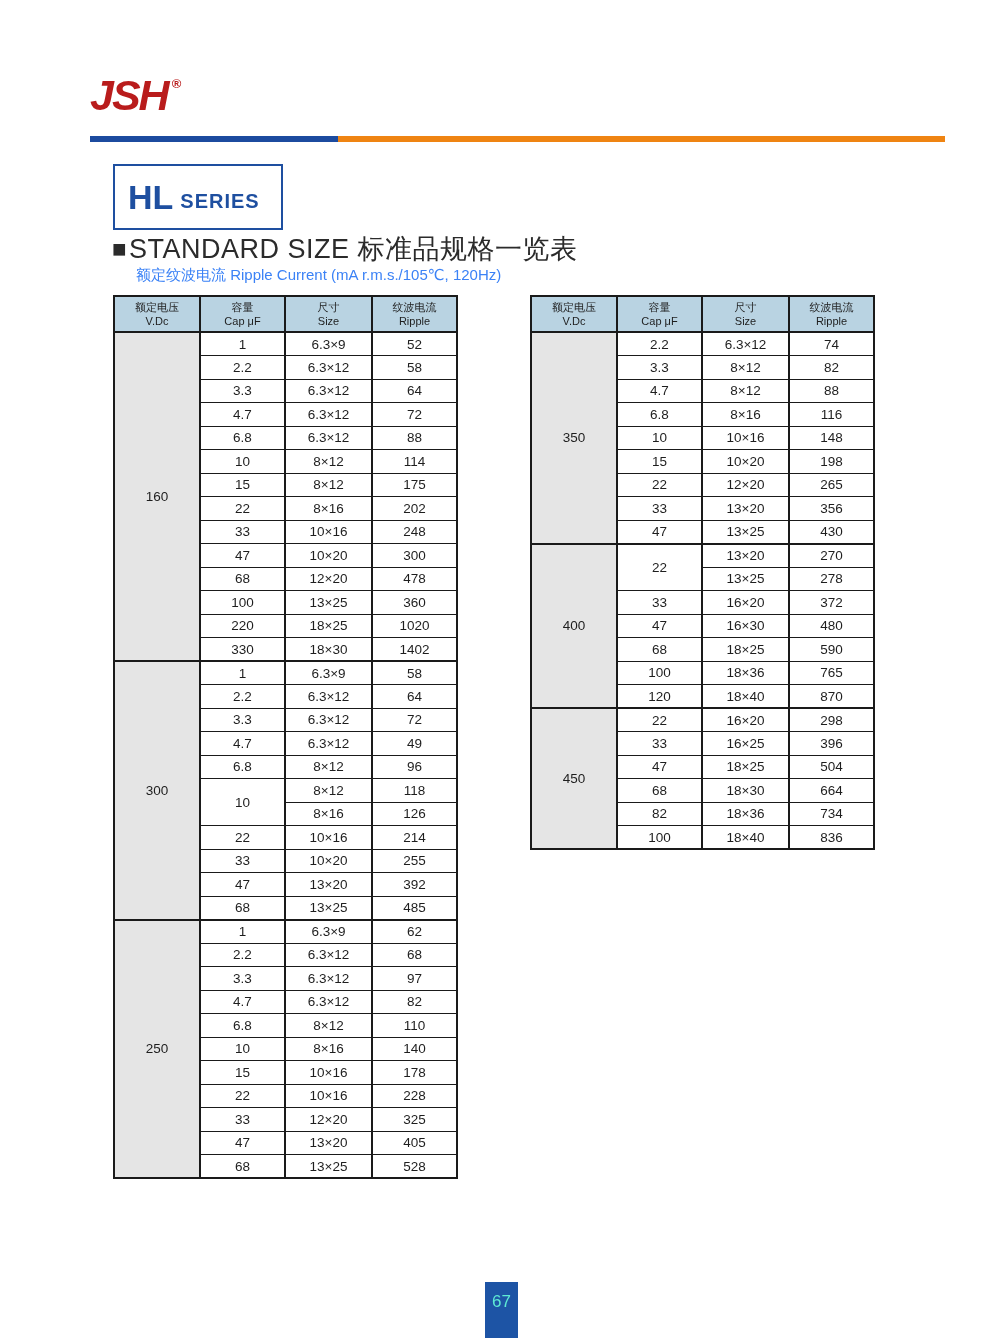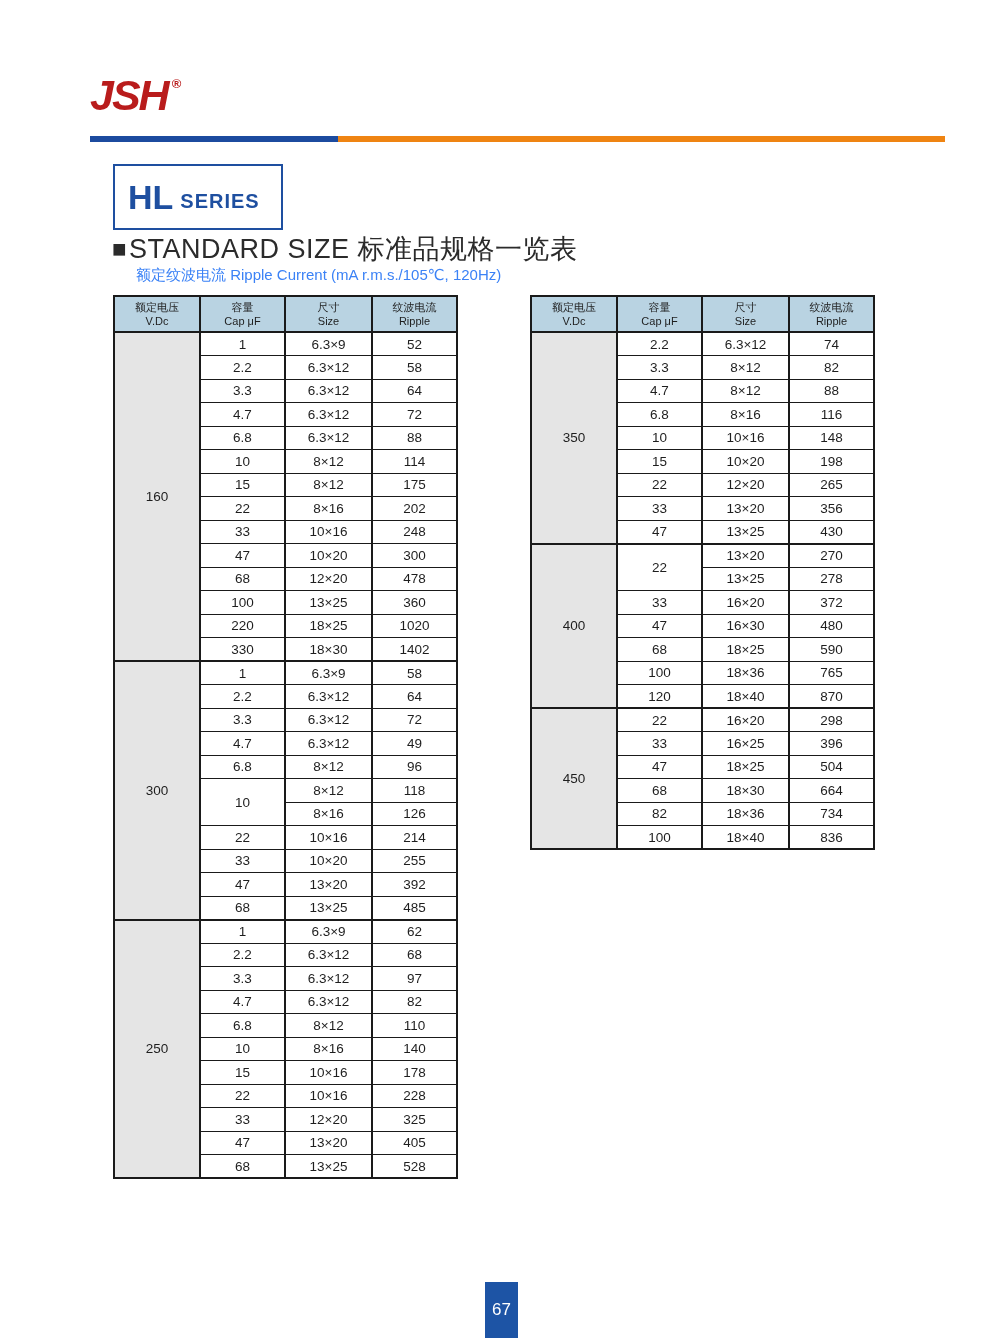--- a/index.html
+++ b/index.html
@@ -57,22 +57,22 @@
     background: #b9d3e2; font-weight: normal;
     height: 36px; line-height: 1.3; font-size: 11px;
     border-bottom-width: 2px;
   }
   table.spec td { height: 23.5px; background: #ffffff; }
   table.spec td.vcell { background: #e5e5e5; }
   table.spec tr.group-start td { border-top-width: 2px; }
   
   .page-num {
     position: absolute; left: 485px; top: 1282px; width: 33px; height: 56px;
-    background: #1d54a5; color: #ffffff; font-size: 17px;
-    text-align: center; padding-top: 18px;
+    background: #1d54a5; color: #5eead4; font-size: 17px;
+    text-align: center; padding-top: 10px;
   }
 </style>
 </head>
 <body>
 
 <div class="page">
 
   <div class="logo"><span>JSH</span><span class="reg">®</span></div>
 
   <div class="divider">

